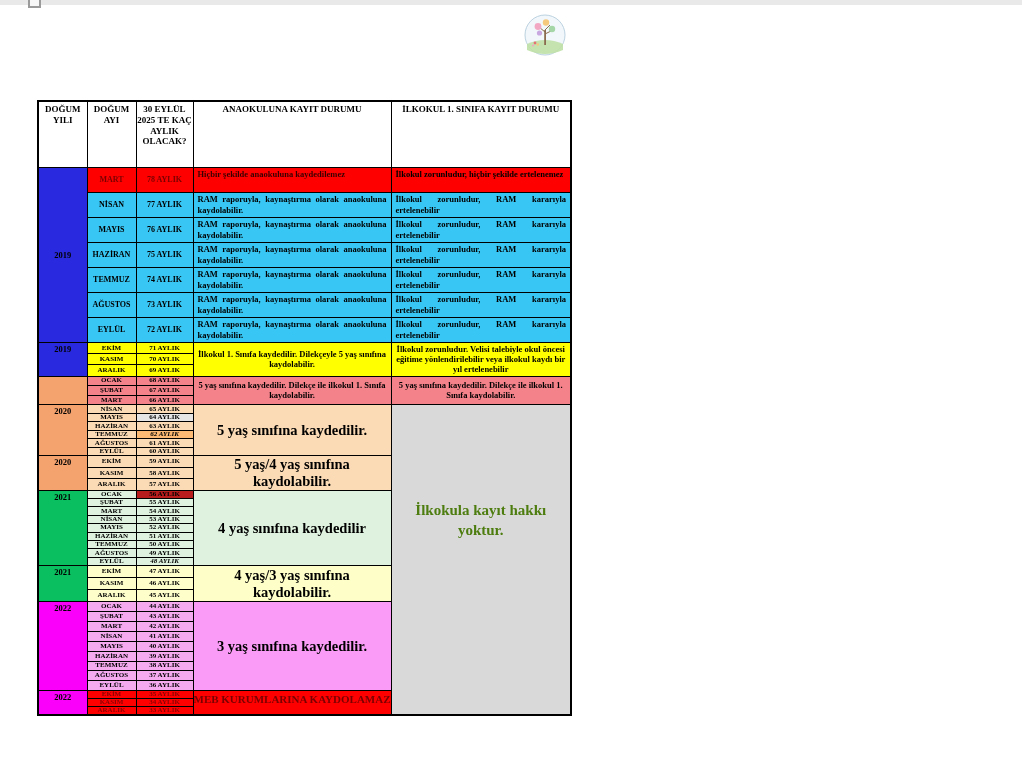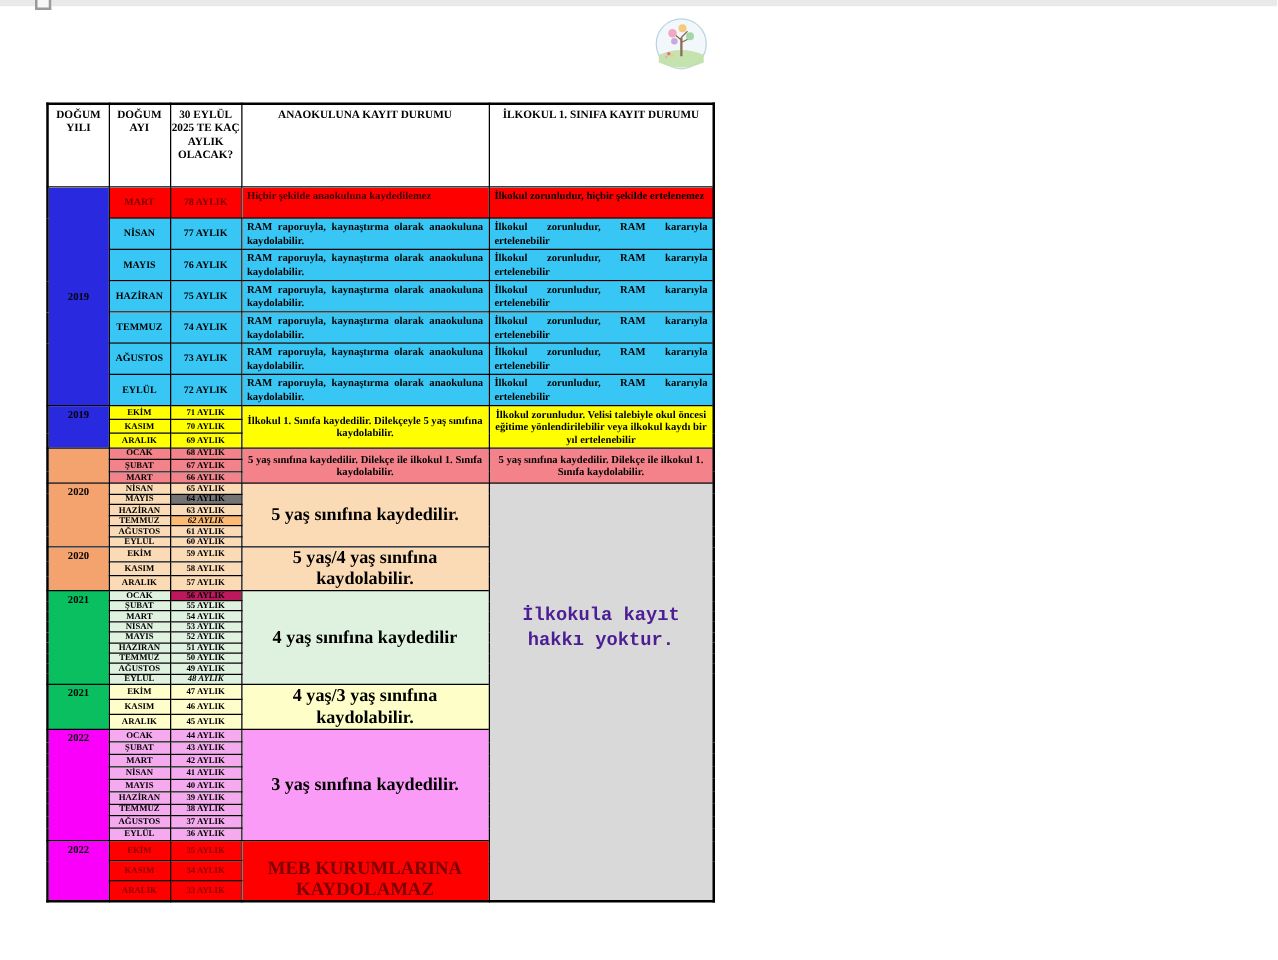--- a/index.html
+++ b/index.html
@@ -11,37 +11,37 @@
            border:2px solid #9A9A9A;border-top:none;box-sizing:border-box;}
   
   .title-line{position:absolute;left:37px;width:533px;text-align:center;
               font-family:"Liberation Sans",sans-serif;font-weight:bold;color:#1a1a1a;}
   #school-name{top:55px;font-size:11px;}
   #doc-title{top:79px;font-size:11px;}
   #cursor{display:inline-block;width:1.5px;height:11px;background:#000;vertical-align:-2px;margin-left:1px;}
   
   #logo{position:absolute;left:524px;top:14px;}
   
-  #tbl-wrap{position:absolute;left:37px;top:82px;}
+  #tbl-wrap{position:absolute;left:37px;top:100px;}
   table{border-collapse:collapse;table-layout:fixed;width:533px;border:2px solid #000;
         font-family:"Liberation Serif",serif;font-weight:bold;color:#000;}
   col.c1{width:49px}col.c2{width:49px}col.c3{width:57px}col.c4{width:198px}col.c5{width:180px}
   th,td{border:1px solid #000;padding:0;overflow:hidden;}
   th{height:63px;font-size:9px;line-height:1.2;vertical-align:top;padding-top:2px;text-align:center;background:#fff;}
   
   .sec0 td{height:22px}.sec1 td{height:9px}.sec2 td{height:8.6px}.sec3 td{height:7.5px}
   .sec4 td{height:8.6px}.sec5 td{height:7.4px}.sec6 td{height:11px}.sec7 td{height:8.9px}.sec8 td{height:7px}
   .month-cell,.age-cell{text-align:center;font-size:7px;line-height:1;vertical-align:middle;}
   .sec0 .month-cell,.sec0 .age-cell{font-size:8px;}
   .year-cell{text-align:center;font-size:8.5px;vertical-align:top;padding-top:1px;}
   .year-mid{vertical-align:middle;padding-top:0;}
   .desc-sm{font-size:8.5px;line-height:1.2;text-align:center;vertical-align:middle;padding:1px 2px;}
   .desc-just{font-size:8.5px;line-height:1.25;text-align:justify;vertical-align:top;padding:1px 4px;}
   .desc-lg{font-size:14.5px;line-height:1.15;text-align:center;vertical-align:middle;padding:0 4px;}
-  .desc-warn{font-size:15px;line-height:1.1;text-align:center;vertical-align:top;padding-top:14px;}
+  .desc-warn{font-size:11px;line-height:1.1;text-align:center;vertical-align:top;padding-top:2px;}
   .gray-cell{vertical-align:top;text-align:center;font-size:15px;line-height:1.3;padding-top:96px;}
 </style>
 </head>
 <body>
 
 <div id="page">
 
   <div id="top-strip"></div>
   <div id="top-btn"></div>
 
@@ -150,25 +150,25 @@
           </tr>
           <tr class="sec2">
             <td class="month-cell" style="background: rgb(243, 130, 138);">MART</td>
             <td class="age-cell" style="background: rgb(243, 130, 138);">66 AYLIK</td>
           </tr>
           <tr class="sec3">
             <td class="year-cell" rowspan="6" style="background: rgb(244, 162, 110);">2020</td>
             <td class="month-cell" style="background: rgb(251, 219, 181);">NİSAN</td>
             <td class="age-cell" style="background: rgb(251, 219, 181);">65 AYLIK</td>
             <td class="desc-lg" rowspan="6" style="background: rgb(251, 219, 181);">5 yaş sınıfına kaydedilir.</td>
-            <td class="gray-cell" rowspan="33" style="background: rgb(217, 217, 217); color: #4c1d95; font-family: Liberation Mono, monospace;">İlkokula kayıt hakkı yoktur.</td>
+            <td class="gray-cell" rowspan="33" style="background: rgb(217, 217, 217); color: #4d7c0f;">İlkokula kayıt hakkı yoktur.</td>
           </tr>
           <tr class="sec3">
             <td class="month-cell" style="background: rgb(251, 219, 181);">MAYIS</td>
-            <td class="age-cell" style="background: #737373;">64 AYLIK</td>
+            <td class="age-cell" style="background: #e5e5e5;">64 AYLIK</td>
           </tr>
           <tr class="sec3">
             <td class="month-cell" style="background: rgb(251, 219, 181);">HAZİRAN</td>
             <td class="age-cell" style="background: rgb(251, 219, 181);">63 AYLIK</td>
           </tr>
           <tr class="sec3">
             <td class="month-cell" style="background: rgb(251, 219, 181);">TEMMUZ</td>
             <td class="age-cell" style="background: #fdba74; font-style: italic;">62 AYLIK</td>
           </tr>
           <tr class="sec3">
@@ -189,21 +189,21 @@
             <td class="month-cell" style="background: rgb(251, 219, 181);">KASIM</td>
             <td class="age-cell" style="background: rgb(251, 219, 181);">58 AYLIK</td>
           </tr>
           <tr class="sec4">
             <td class="month-cell" style="background: rgb(251, 219, 181);">ARALIK</td>
             <td class="age-cell" style="background: rgb(251, 219, 181);">57 AYLIK</td>
           </tr>
           <tr class="sec5">
             <td class="year-cell" rowspan="9" style="background: rgb(10, 191, 95);">2021</td>
             <td class="month-cell" style="background: rgb(223, 242, 223);">OCAK</td>
-            <td class="age-cell" style="background: #be185d; margin-top: 28px;">56 AYLIK</td>
+            <td class="age-cell" style="background: #b91c1c; margin-top: 28px;">56 AYLIK</td>
             <td class="desc-lg" rowspan="9" style="background: rgb(223, 242, 223);">4 yaş sınıfına kaydedilir</td>
           </tr>
           <tr class="sec5">
             <td class="month-cell" style="background: rgb(223, 242, 223);">ŞUBAT</td>
             <td class="age-cell" style="background: rgb(223, 242, 223);">55 AYLIK</td>
           </tr>
           <tr class="sec5">
             <td class="month-cell" style="background: rgb(223, 242, 223);">MART</td>
             <td class="age-cell" style="background: rgb(223, 242, 223);">54 AYLIK</td>
           </tr>

